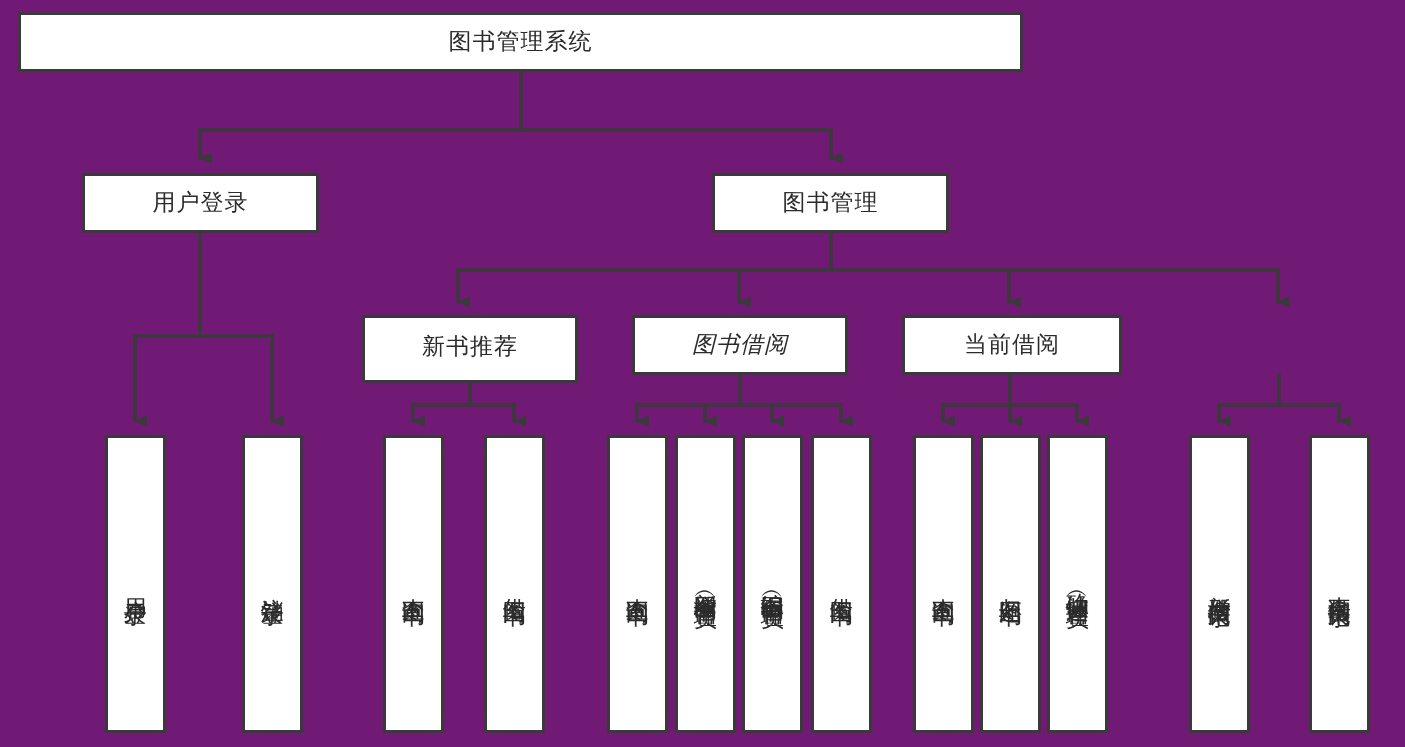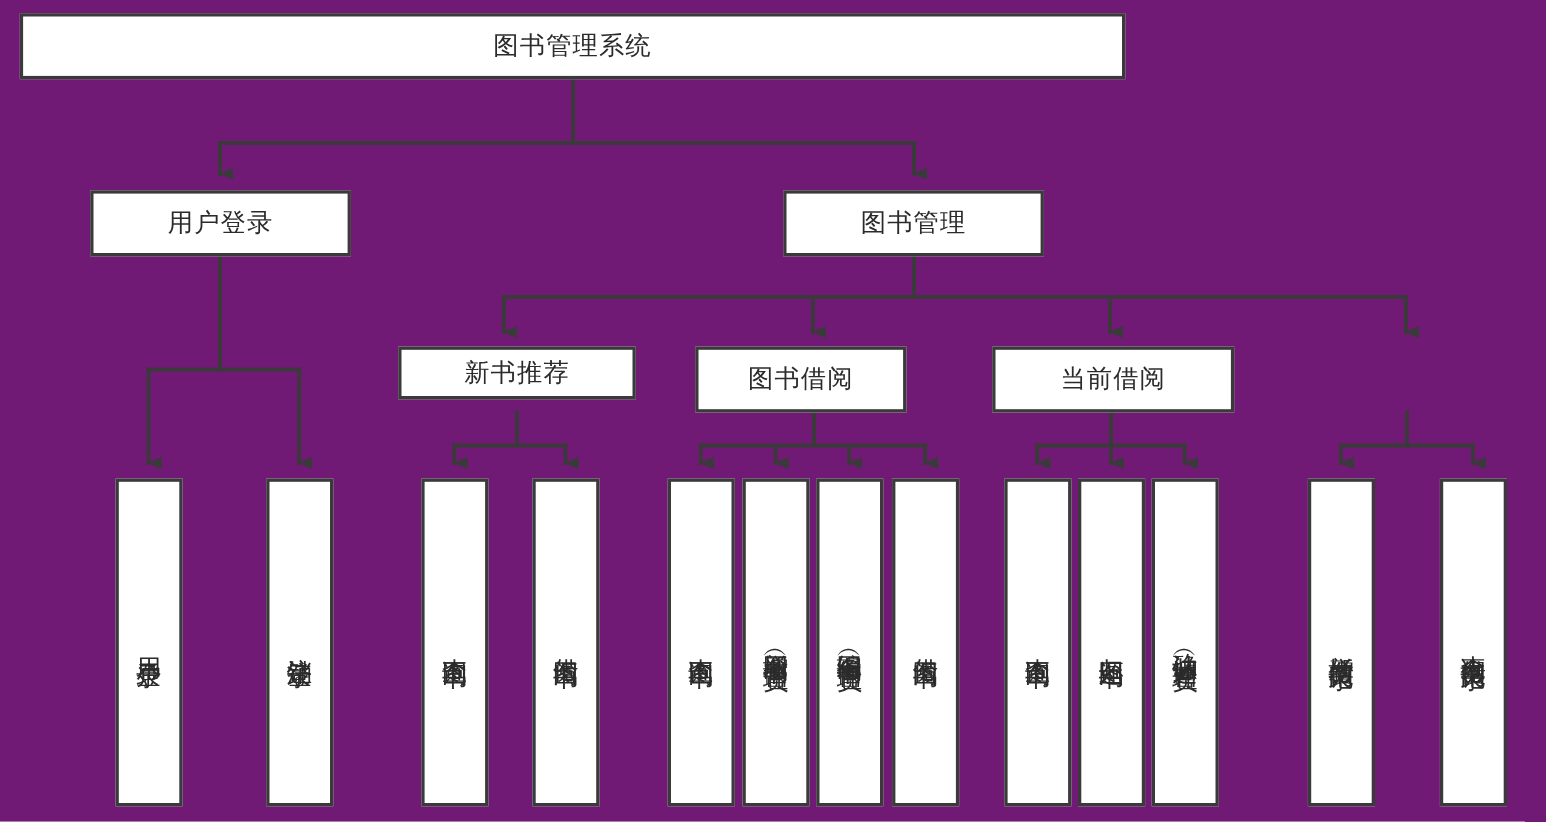--- a/index.html
+++ b/index.html
@@ -126,24 +126,24 @@
     <span>图书管理系统</span>
   </div>
 
   <div class="node horiz" style="left:82px; top:173px; width:237px; height:60px;">
     <span>用户登录</span>
   </div>
   <div class="node horiz" style="left:712px; top:173px; width:237px; height:60px;">
     <span>图书管理</span>
   </div>
 
-  <div class="node horiz" style="left:362px; top:315px; width:216px; height:48px;">
+  <div class="node horiz" style="left:362px; top:315px; width:216px; height:68px;font-family:Liberation Mono, monospace;">
     <span>新书推荐</span>
   </div>
-  <div class="node horiz" style="left:632px; top:315px; width:192px; height:60px;">
+  <div class="node horiz" style="left:632px; top:315px; width:216px; height:60px;font-style:italic;">
     <span>图书借阅</span>
   </div>
   <div class="node horiz" style="left:902px; top:315px; width:220px; height:60px;">
     <span>当前借阅</span>
   </div>
 
   <div class="node vert" style="left:105px; top:435px; width:61px; height:298px;">
     <span class="vtext">用户登录</span>
   </div>
   <div class="node vert" style="left:242px; top:435px; width:61px; height:298px;">

